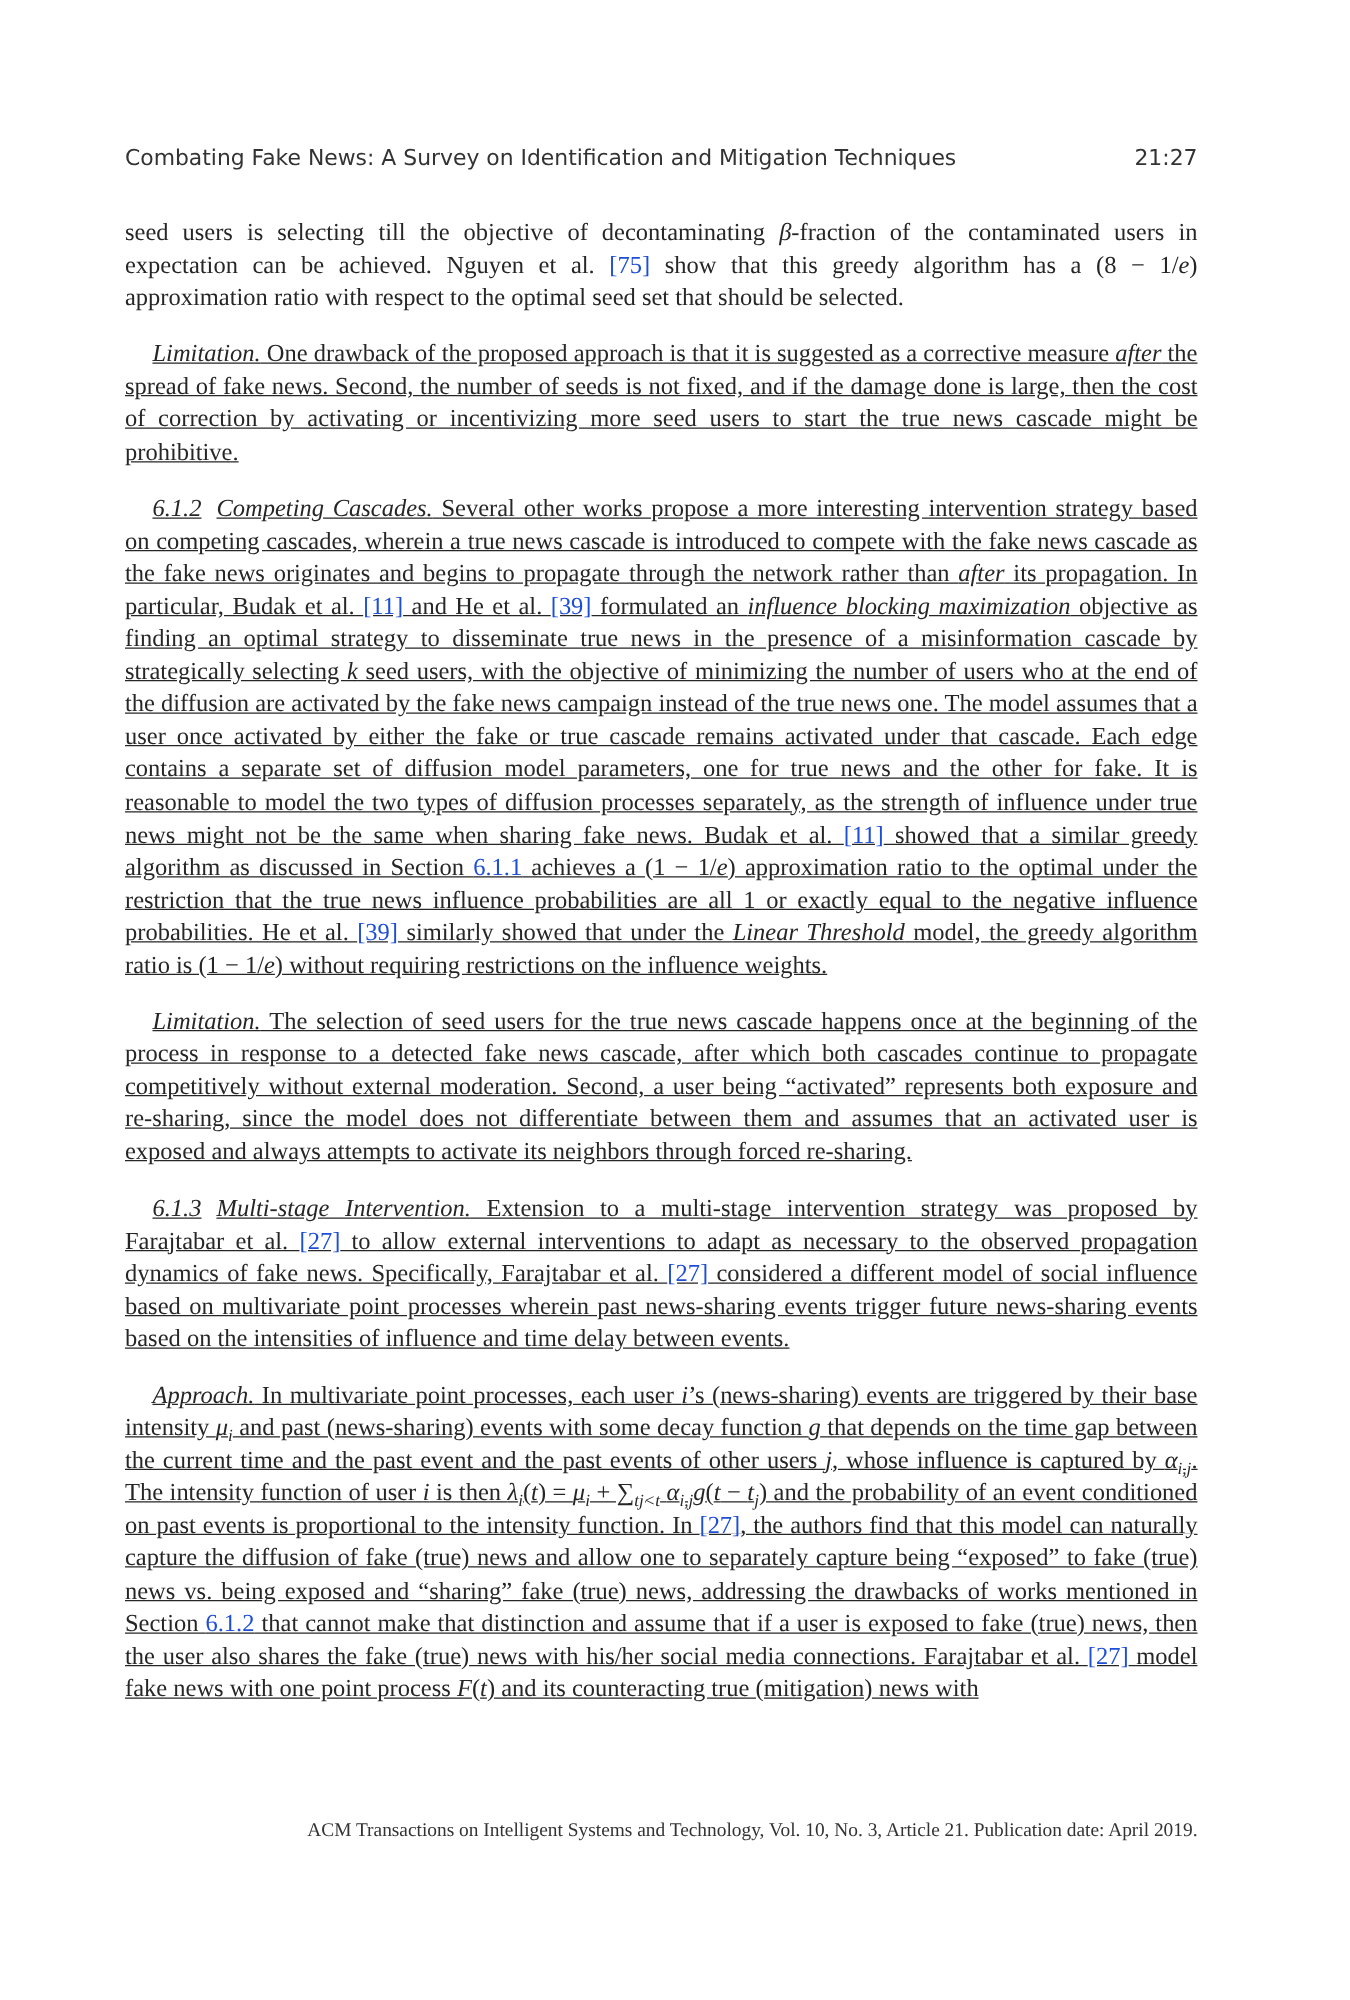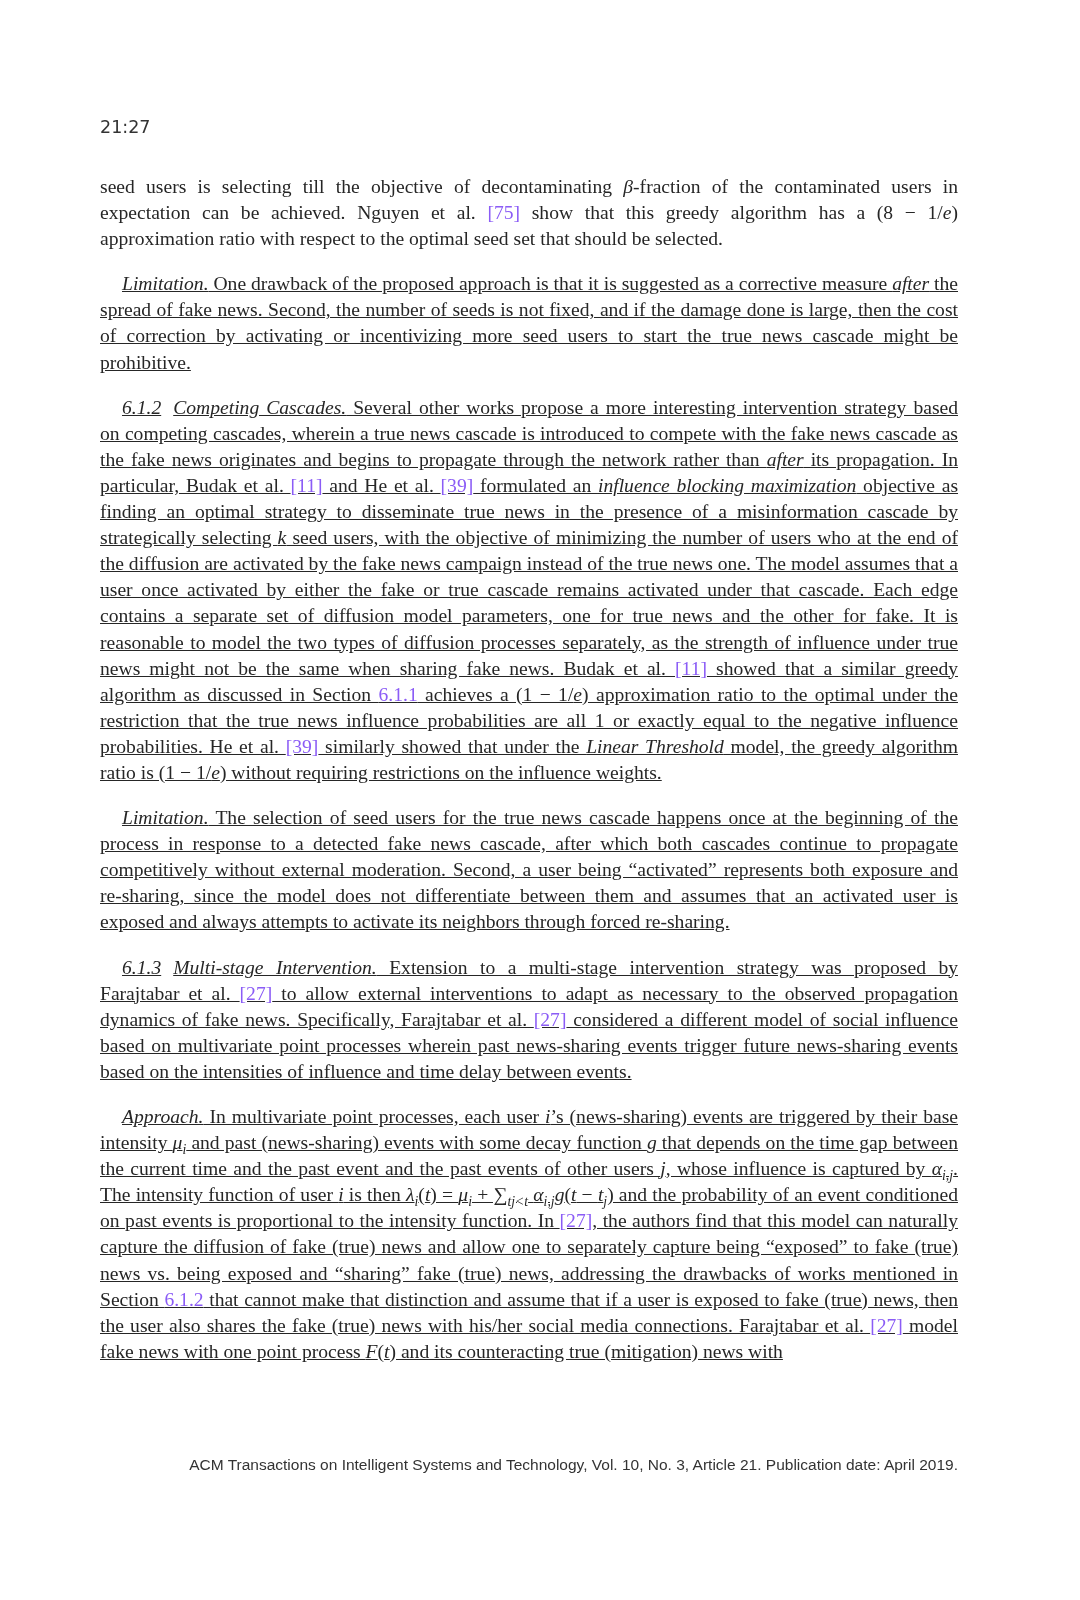--- a/index.html
+++ b/index.html
@@ -5,33 +5,34 @@
   html, body { margin: 0; padding: 0; background: #ffffff; }
   body { width: 1080px; height: 1600px; position: relative; overflow: hidden; color: #2a2a2a; }
   .page { position: absolute; left: 100px; top: 0; width: 858px; }
   .running-head { position: absolute; top: 117px; left: 0; width: 858px; display: flex; justify-content: space-between;
     font-family: "DejaVu Sans", sans-serif; font-size: 17.5px; color: #333; letter-spacing: 0; }
   .body { position: absolute; top: 174px; left: 0; width: 858px;
     font-family: "Liberation Serif", serif; font-size: 19.6px; line-height: 26.1px; text-align: justify; hyphens: none; color: #262626; }
   .body p { margin: 0 0 19px 0; }
   .body p.cont { text-indent: 0; }
   .body p.indent { text-indent: 22px; text-decoration: underline; }
-  .cite { color: #8b5cf6; }
+  .cite { color: #1d4ed8; }
   .secnum { font-style: italic; margin-right: 12px; }
   .sectitle { font-style: italic; }
   em, .it { font-style: italic; }
   .footer { position: absolute; top: 1456px; left: 60px; width: 798px; text-align: right;
-    font-family: Liberation Sans, sans-serif; font-size: 15.5px; color: #333; }
+    font-family: Liberation Serif, serif; font-size: 15.5px; color: #333; }
   sub { font-size: 0.7em; line-height: 0; }
 </style>
 </head>
 <body>
 
 <div class="page">
   <div class="running-head">
+    <span>Combating Fake News: A Survey on Identification and Mitigation Techniques</span>
     <span>21:27</span>
   </div>
 
   <div class="body" id="body">
       <p class="cont"><span>seed users is selecting till the objective of decontaminating </span><em>β</em><span>-fraction of the contaminated users in expectation can be achieved. Nguyen et al. </span><a class="cite">[75]</a><span> show that this greedy algorithm has a (8 − 1/</span><em>e</em><span>) approximation ratio with respect to the optimal seed set that should be selected.</span></p>
       <p class="indent"><em>Limitation.</em><span> One drawback of the proposed approach is that it is suggested as a corrective measure </span><em>after</em><span> the spread of fake news. Second, the number of seeds is not fixed, and if the damage done is large, then the cost of correction by activating or incentivizing more seed users to start the true news cascade might be prohibitive.</span></p>
       <p class="indent"><span class="secnum">6.1.2</span><span class="sectitle">Competing Cascades.</span><span> Several other works propose a more interesting intervention strategy based on competing cascades, wherein a true news cascade is introduced to compete with the fake news cascade as the fake news originates and begins to propagate through the network rather than </span><em>after</em><span> its propagation. In particular, Budak et al. </span><a class="cite">[11]</a><span> and He et al. </span><a class="cite">[39]</a><span> formulated an </span><em>influence blocking maximization</em><span> objective as finding an optimal strategy to disseminate true news in the presence of a misinformation cascade by strategically selecting </span><em>k</em><span> seed users, with the objective of minimizing the number of users who at the end of the diffusion are activated by the fake news campaign instead of the true news one. The model assumes that a user once activated by either the fake or true cascade remains activated under that cascade. Each edge contains a separate set of diffusion model parameters, one for true news and the other for fake. It is reasonable to model the two types of diffusion processes separately, as the strength of influence under true news might not be the same when sharing fake news. Budak et al. </span><a class="cite">[11]</a><span> showed that a similar greedy algorithm as discussed in Section </span><a class="cite">6.1.1</a><span> achieves a (1 − 1/</span><em>e</em><span>) approximation ratio to the optimal under the restriction that the true news influence probabilities are all 1 or exactly equal to the negative influence probabilities. He et al. </span><a class="cite">[39]</a><span> similarly showed that under the </span><em>Linear Threshold</em><span> model, the greedy algorithm ratio is (1 − 1/</span><em>e</em><span>) without requiring restrictions on the influence weights.</span></p>
       <p class="indent"><em>Limitation.</em><span> The selection of seed users for the true news cascade happens once at the beginning of the process in response to a detected fake news cascade, after which both cascades continue to propagate competitively without external moderation. Second, a user being “activated” represents both exposure and re-sharing, since the model does not differentiate between them and assumes that an activated user is exposed and always attempts to activate its neighbors through forced re-sharing.</span></p>
       <p class="indent"><span class="secnum">6.1.3</span><span class="sectitle">Multi-stage Intervention.</span><span> Extension to a multi-stage intervention strategy was proposed by Farajtabar et al. </span><a class="cite">[27]</a><span> to allow external interventions to adapt as necessary to the observed propagation dynamics of fake news. Specifically, Farajtabar et al. </span><a class="cite">[27]</a><span> considered a different model of social influence based on multivariate point processes wherein past news-sharing events trigger future news-sharing events based on the intensities of influence and time delay between events.</span></p>
       <p class="indent"><em>Approach.</em><span> In multivariate point processes, each user </span><em>i</em><span>’s (news-sharing) events are triggered by their base intensity </span><em>μ</em><sub class="it">i</sub><span> and past (news-sharing) events with some decay function </span><em>g</em><span> that depends on the time gap between the current time and the past event and the past events of other users </span><em>j</em><span>, whose influence is captured by </span><em>α</em><sub class="it">i,j</sub><span>. The intensity function of user </span><em>i</em><span> is then </span><em>λ</em><sub class="it">i</sub><span>(</span><em>t</em><span>) = </span><em>μ</em><sub class="it">i</sub><span> + ∑</span><sub class="it">tj&lt;t</sub><span> </span><em>α</em><sub class="it">i,j</sub><em>g</em><span>(</span><em>t</em><span> − </span><em>t</em><sub class="it">j</sub><span>) and the probability of an event conditioned on past events is proportional to the intensity function. In </span><a class="cite">[27]</a><span>, the authors find that this model can naturally capture the diffusion of fake (true) news and allow one to separately capture being “exposed” to fake (true) news vs. being exposed and “sharing” fake (true) news, addressing the drawbacks of works mentioned in Section </span><a class="cite">6.1.2</a><span> that cannot make that distinction and assume that if a user is exposed to fake (true) news, then the user also shares the fake (true) news with his/her social media connections. Farajtabar et al. </span><a class="cite">[27]</a><span> model fake news with one point process </span><em>F</em><span>(</span><em>t</em><span>) and its counteracting true (mitigation) news with</span></p>

